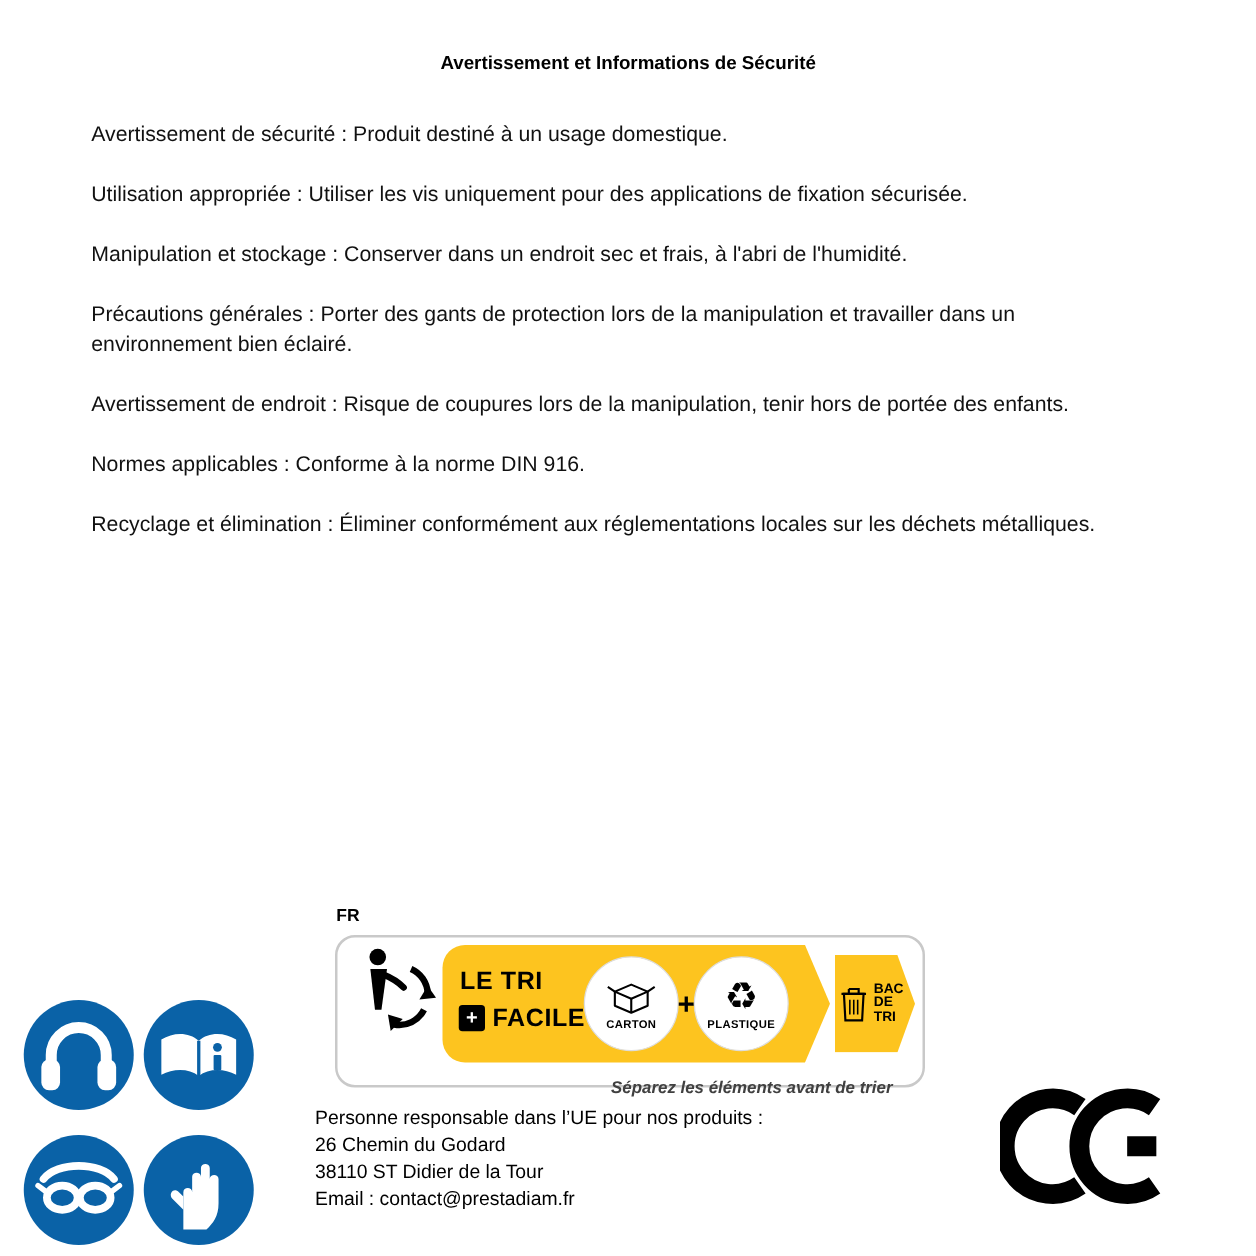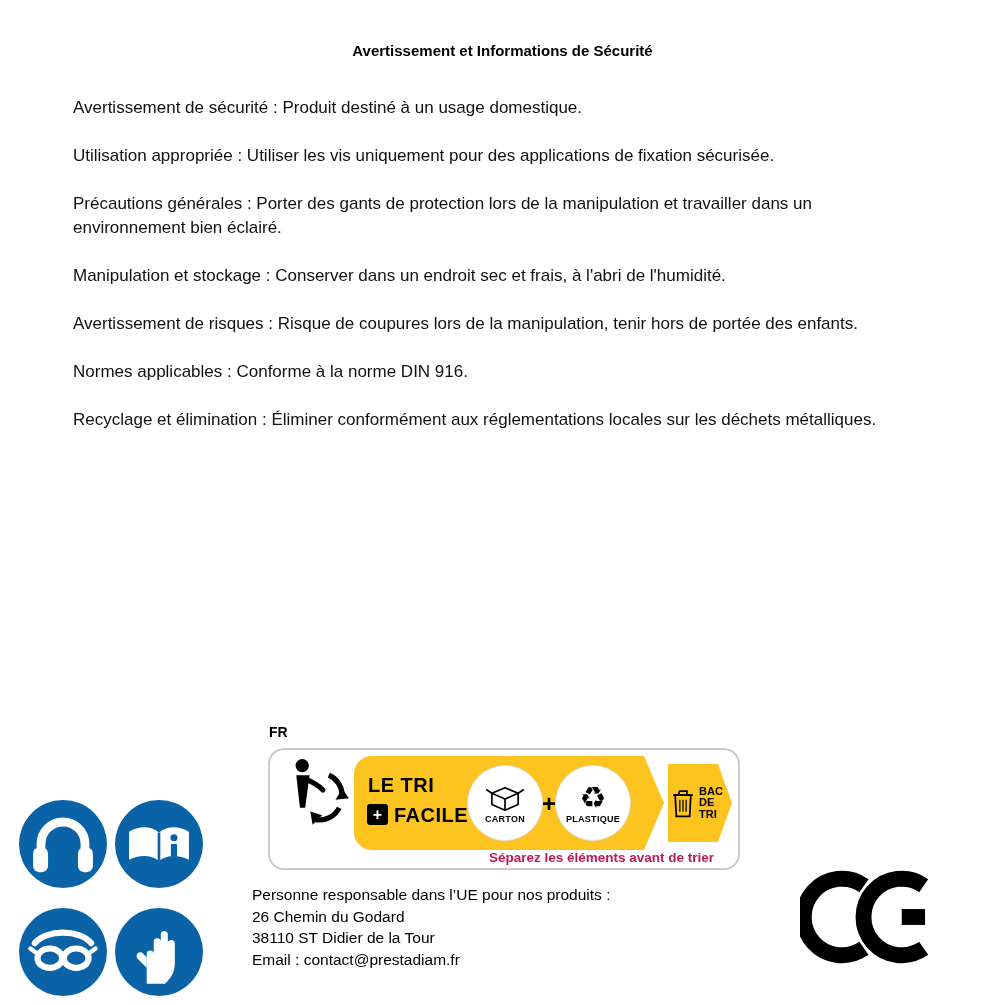--- a/index.html
+++ b/index.html
@@ -73,22 +73,22 @@
 
   .bac-flag {
     position:absolute; left:398px; top:14px; width:64px; height:78px;
     background:#fdc41f;
     clip-path:polygon(0 0, 78% 0, 100% 50%, 78% 100%, 0 100%);
     display:flex; align-items:center; padding-left:4px; gap:5px;
   }
   .bac-text { font-size:11px; font-weight:bold; line-height:11.5px; }
 
   .tagline {
-    position:absolute; right:24px; top:100px;
-    font-size:13.5px; font-weight:bold; color:#be185d;
+    position:absolute; right:24px; top:112px;
+    font-size:13.5px; font-weight:bold; font-style:italic; color:#404040;
   }
 
   
   .responsible {
     position:absolute; left:252px; top:872px; width:500px;
     text-align:left; font-size:15.5px; font-weight:normal; line-height:21.5px;
   }
 
   
   .ce-mark { position:absolute; left:800px; top:855px; width:140px; height:100px; }
@@ -96,23 +96,23 @@
 </head>
 <body>
 
 <div class="page">
 
   <div class="doc-title">Avertissement et Informations de Sécurité</div>
 
   <div class="paragraphs">
     <p>Avertissement de sécurité : Produit destiné à un usage domestique.</p>
     <p>Utilisation appropriée : Utiliser les vis uniquement pour des applications de fixation sécurisée.</p>
+    <p>Manipulation et stockage : Conserver dans un endroit sec et frais, à l'abri de l'humidité.</p>
     <p>Précautions générales : Porter des gants de protection lors de la manipulation et travailler dans un environnement bien éclairé.</p>
-    <p>Manipulation et stockage : Conserver dans un endroit sec et frais, à l'abri de l'humidité.</p>
-    <p>Avertissement de risques : Risque de coupures lors de la manipulation, tenir hors de portée des enfants.</p>
+    <p>Avertissement de endroit : Risque de coupures lors de la manipulation, tenir hors de portée des enfants.</p>
     <p>Normes applicables : Conforme à la norme DIN 916.</p>
     <p>Recyclage et élimination : Éliminer conformément aux réglementations locales sur les déchets métalliques.</p>
   </div>
 
   <div class="picto-grid">
     <div class="picto">
       <svg viewBox="0 0 100 100" aria-hidden="true">
         <path d="M25 62 V50 a25 25 0 0 1 50 0 V62" fill="none" stroke="#fff" stroke-width="10"></path>
         <rect x="16" y="54" width="17" height="28" rx="7" fill="#fff"></rect>
         <rect x="67" y="54" width="17" height="28" rx="7" fill="#fff"></rect>

